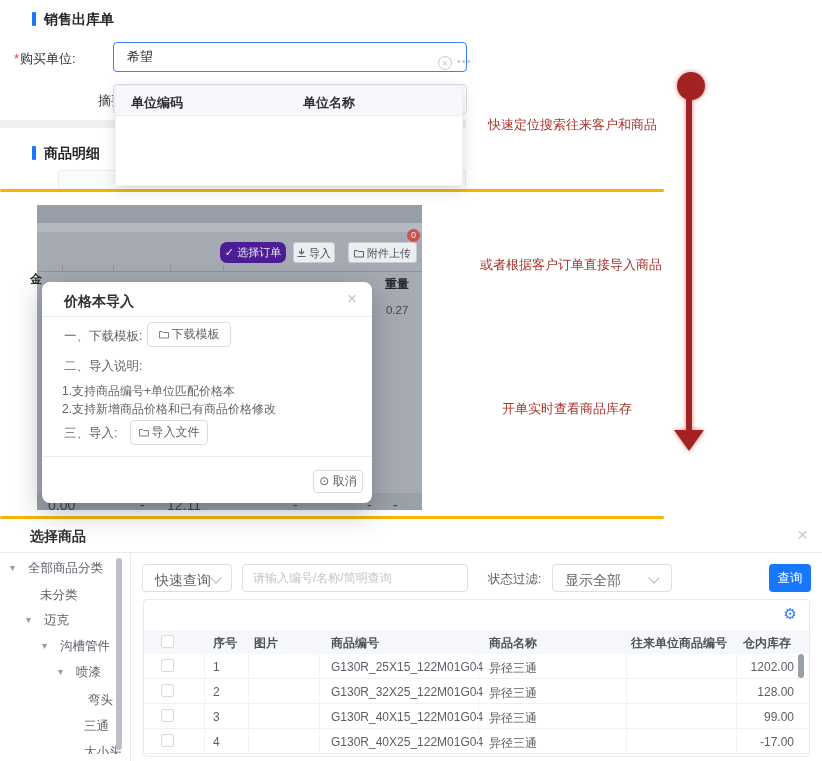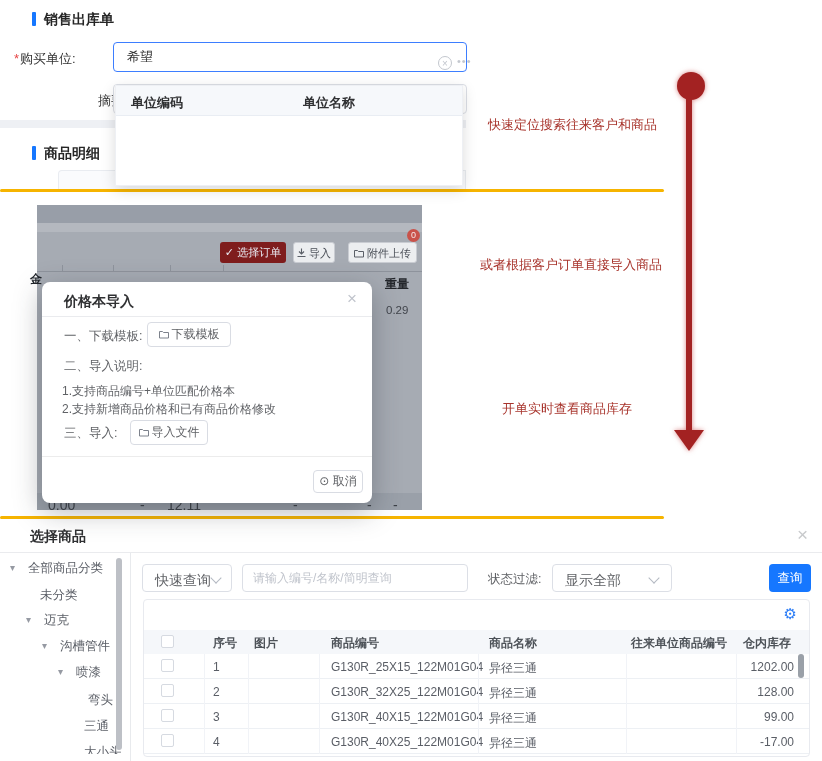--- a/index.html
+++ b/index.html
@@ -33,21 +33,21 @@
   
   .yline{position:absolute;left:0;width:664px;height:3px;background:#f6b400;border-radius:2px;}
   
   .shot{position:absolute;left:37px;top:205px;width:385px;height:305px;background:#a6abb3;overflow:hidden;}
   .band-top{position:absolute;left:0;top:0;width:100%;height:18px;background:#989ea8;}
   .band-lt{position:absolute;left:0;top:18px;width:100%;height:9px;background:#b4b8bf;}
   .band-bot{position:absolute;left:0;top:288px;width:100%;height:17px;background:#9aa0a9;}
   .shot-line{position:absolute;left:0;top:66px;width:100%;height:1px;background:#8e939c;}
   .shot-tick{position:absolute;top:60px;width:1px;height:6px;background:#8e939c;}
   .sbtn{position:absolute;top:37px;height:21px;border-radius:3px;font-size:11px;line-height:21px;text-align:center;box-sizing:border-box;cursor:pointer;}
-  .sbtn.blue{background:#7f1d1d;color:#e9edf5;}
+  .sbtn.blue{background:#4c1d95;color:#e9edf5;border-radius:7px;}
   .sbtn.white{background:#eceef0;border:1px solid #c9ccd2;color:#4a4f57;}
   .badge{position:absolute;left:370px;top:24px;width:13px;height:13px;border-radius:50%;background:#c9524a;
     color:#f4e8e8;font-size:9px;line-height:13px;text-align:center;z-index:3;}
   .shot-num{position:absolute;font-size:14px;color:#3c4047;}
   
   .modal{position:absolute;left:42px;top:282px;width:330px;height:221px;background:#fff;border-radius:8px;
     box-shadow:0 8px 28px rgba(40,45,55,.35);z-index:10;}
   .m-title{position:absolute;left:22px;top:11px;font-size:14px;font-weight:bold;color:#303133;}
   .m-close{position:absolute;right:15px;top:7px;font-size:17px;color:#c0c4cc;cursor:pointer;}
   .m-step{position:absolute;font-size:12.5px;color:#606266;}
@@ -138,21 +138,21 @@
     <div class="sbtn blue" style="left:183px;width:66px;"><span>✓ </span><span>选择订单</span></div>
     <div class="sbtn white" style="left:256px;width:42px;"><svg class="icn-svg" width="9" height="10" viewBox="0 0 9 10">
           <path d="M4.5 0.5v5M2 3.5L4.5 6L7 3.5M0.5 8.5h8" stroke="#5a5f67" fill="none" stroke-width="1.1"></path>
         </svg><span>导入</span></div>
     <div class="sbtn white" style="left:311px;width:69px;"><svg class="icn-svg" width="10" height="9" viewBox="0 0 10 9">
           <path d="M0.5 1.5h3l1 1h5v5.5h-9z" stroke="#5a5f67" fill="none" stroke-width="1"></path>
         </svg><span>附件上传</span></div>
     <div class="badge">0</div>
 
     <div class="abs" style="left:348px;top:71px;font-size:12px;font-weight:bold;color:#23262b;">重量</div>
-    <div class="abs" style="left:349px;top:99px;font-size:11.5px;color:#41454c;">0.29</div>
+    <div class="abs" style="left:349px;top:99px;font-size:11.5px;color:#41454c;">0.27</div>
 
     <div class="band-bot">
       <span class="shot-num" style="left:11px;top:4px;">0.00</span>
       <span class="shot-num" style="left:103px;top:4px;">-</span>
       <span class="shot-num" style="left:130px;top:4px;">12.11</span>
       <span class="shot-num" style="left:256px;top:4px;">-</span>
       <span class="shot-num" style="left:330px;top:4px;">-</span>
       <span class="shot-num" style="left:356px;top:4px;">-</span>
     </div>
   </div>

